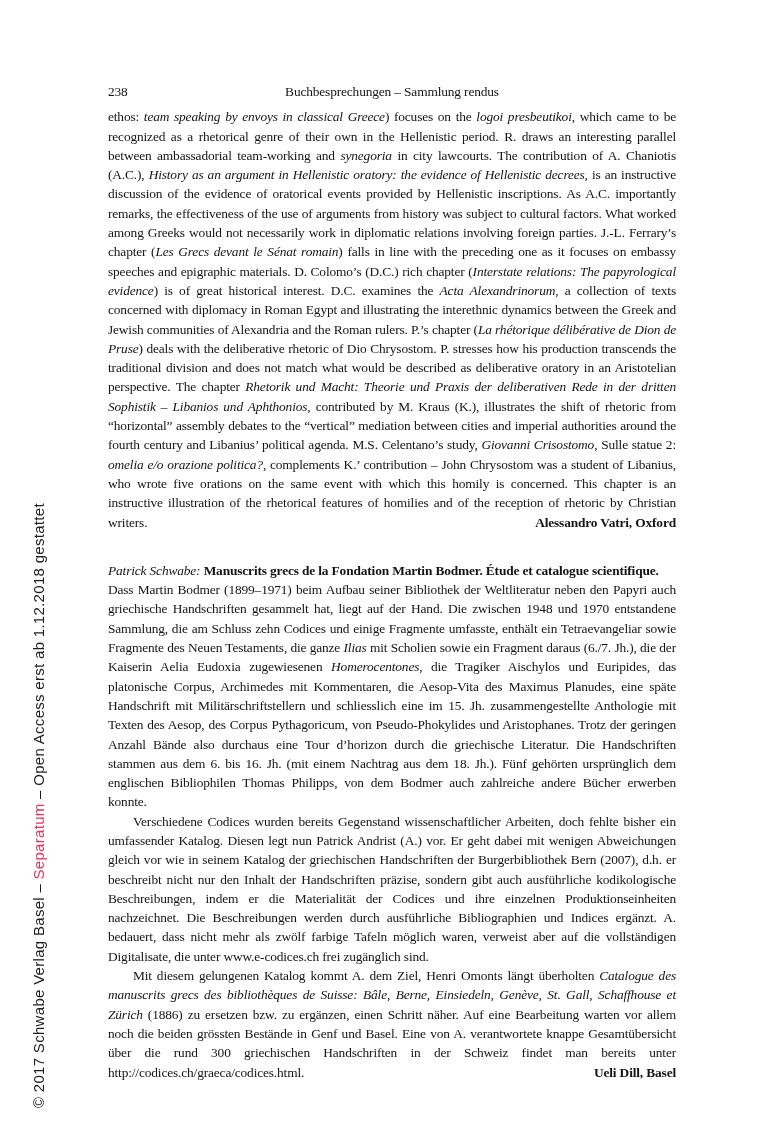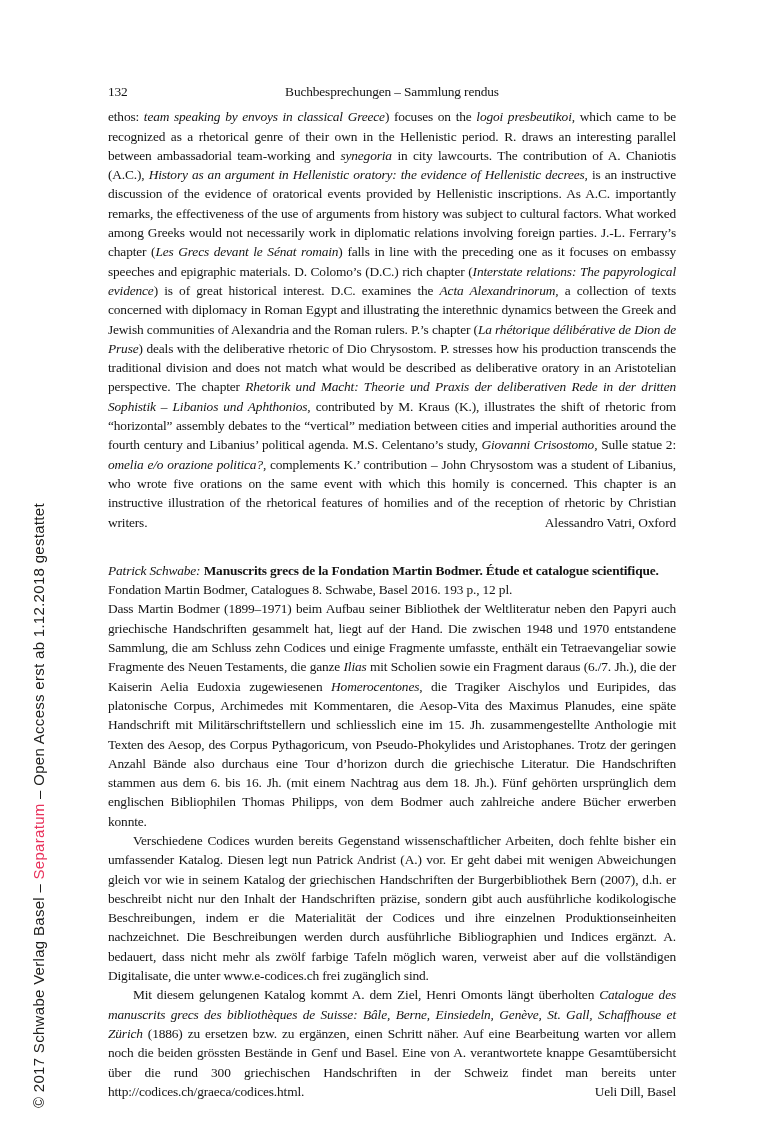--- a/index.html
+++ b/index.html
@@ -18,41 +18,40 @@
     position:absolute;left:108px;top:82px;width:568px;
     font-size:13.4px;line-height:19.3px;letter-spacing:-0.15px;
     text-align:justify;
   }
   .running-head{position:relative;text-align:center;margin-bottom:6px;}
   .pagenum{position:absolute;left:0;top:0;}
   p.para{margin:0;padding:0;}
   .review2{margin-top:29px;}
   .imprint{padding-left:25px;text-align:left;}
   .indent{text-indent:25px;}
-  .sig{float:right;}
+  .sig{float:right;font-weight:bold;}
 </style>
 </head>
 <body>
 
 <div class="sidebar">
   <span><span style="color: rgb(29, 29, 27);">© 2017 Schwabe Verlag Basel – </span><span style="color: rgb(232, 49, 91);">Separatum</span><span style="color: rgb(29, 29, 27);"> – Open Access erst ab 1.12.2018 gestattet</span></span>
 </div>
 
 <div class="content">
 
   <div class="running-head">
-    <span class="pagenum">132</span>
+    <span class="pagenum">238</span>
     <span>Buchbesprechungen – Sammlung rendus</span>
   </div>
 
   <div class="review">
     <p class="para"><span><span>ethos: </span><span style="font-style: italic;">team speaking by envoys in classical Greece</span><span>) focuses on the </span><span style="font-style: italic;">logoi presbeutikoi</span><span>, which came to be recognized as a rhetorical genre of their own in the Hellenistic period. R. draws an interesting parallel between ambassadorial team-working and </span><span style="font-style: italic;">synegoria</span><span> in city lawcourts. The contribution of A. Chaniotis (A.C.), </span><span style="font-style: italic;">History as an argument in Hellenistic oratory: the evidence of Hellenistic decrees</span><span>, is an instructive discussion of the evidence of oratorical events provided by Hellenistic inscriptions. As A.C. importantly remarks, the effectiveness of the use of arguments from history was subject to cultural factors. What worked among Greeks would not necessarily work in diplomatic relations involving foreign parties. J.-L. Ferrary’s chapter (</span><span style="font-style: italic;">Les Grecs devant le Sénat romain</span><span>) falls in line with the preceding one as it focuses on embassy speeches and epigraphic materials. D. Colomo’s (D.C.) rich chapter (</span><span style="font-style: italic;">Interstate relations: The papyrological evidence</span><span>) is of great historical interest. D.C. examines the </span><span style="font-style: italic;">Acta Alexandrinorum</span><span>, a collection of texts concerned with diplomacy in Roman Egypt and illustrating the interethnic dynamics between the Greek and Jewish communities of Alexandria and the Roman rulers. P.’s chapter (</span><span style="font-style: italic;">La rhétorique délibérative de Dion de Pruse</span><span>) deals with the deliberative rhetoric of Dio Chrysostom. P. stresses how his production transcends the traditional division and does not match what would be described as deliberative oratory in an Aristotelian perspective. The chapter </span><span style="font-style: italic;">Rhetorik und Macht: Theorie und Praxis der deliberativen Rede in der dritten Sophistik – Libanios und Aphthonios</span><span>, contributed by M. Kraus (K.), illustrates the shift of rhetoric from “horizontal” assembly debates to the “vertical” mediation between cities and imperial authorities around the fourth century and Libanius’ political agenda. M.S. Celentano’s study, </span><span style="font-style: italic;">Giovanni Crisostomo</span><span>, Sulle statue 2: </span><span style="font-style: italic;">omelia e/o orazione politica?</span><span>, complements K.’ contribution – John Chrysostom was a student of Libanius, who wrote five orations on the same event with which this homily is concerned. This chapter is an instructive illustration of the rhetorical features of homilies and of the reception of rhetoric by Christian writers.</span></span><span class="sig">Alessandro Vatri, Oxford</span></p>
   </div>
 
   <div class="review review2">
     <p class="para"><span><span style="font-style: italic;">Patrick Schwabe: </span><span style="font-weight: bold; margin-top: 7px;">Manuscrits grecs de la Fondation Martin Bodmer. Étude et catalogue scientifique.</span></span></p>
-    <p class="para imprint">Fondation Martin Bodmer, Catalogues 8. Schwabe, Basel 2016. 193 p., 12 pl.</p>
     <p class="para"><span><span>Dass Martin Bodmer (1899–1971) beim Aufbau seiner Bibliothek der Weltliteratur neben den Papyri auch griechische Handschriften gesammelt hat, liegt auf der Hand. Die zwischen 1948 und 1970 entstandene Sammlung, die am Schluss zehn Codices und einige Fragmente umfasste, enthält ein Tetraevangeliar sowie Fragmente des Neuen Testaments, die ganze </span><span style="font-style: italic;">Ilias</span><span> mit Scholien sowie ein Fragment daraus (6./7. Jh.), die der Kaiserin Aelia Eudoxia zugewiesenen </span><span style="font-style: italic;">Homerocentones</span><span>, die Tragiker Aischylos und Euripides, das platonische Corpus, Archimedes mit Kommentaren, die Aesop-Vita des Maximus Planudes, eine späte Handschrift mit Militärschriftstellern und schliesslich eine im 15. Jh. zusammengestellte Anthologie mit Texten des Aesop, des Corpus Pythagoricum, von Pseudo-Phokylides und Aristophanes. Trotz der geringen Anzahl Bände also durchaus eine Tour d’horizon durch die griechische Literatur. Die Handschriften stammen aus dem 6. bis 16. Jh. (mit einem Nachtrag aus dem 18. Jh.). Fünf gehörten ursprünglich dem englischen Bibliophilen Thomas Philipps, von dem Bodmer auch zahlreiche andere Bücher erwerben konnte.</span></span></p>
     <p class="para indent"><span><span>Verschiedene Codices wurden bereits Gegenstand wissenschaftlicher Arbeiten, doch fehlte bisher ein umfassender Katalog. Diesen legt nun Patrick Andrist (A.) vor. Er geht dabei mit wenigen Abweichungen gleich vor wie in seinem Katalog der griechischen Handschriften der Burgerbibliothek Bern (2007), d.h. er beschreibt nicht nur den Inhalt der Handschriften präzise, sondern gibt auch ausführliche kodikologische Beschreibungen, indem er die Materialität der Codices und ihre einzelnen Produktionseinheiten nachzeichnet. Die Beschreibungen werden durch ausführliche Bibliographien und Indices ergänzt. A. bedauert, dass nicht mehr als zwölf farbige Tafeln möglich waren, verweist aber auf die vollständigen Digitalisate, die unter www.e-codices.ch frei zugänglich sind.</span></span></p>
     <p class="para indent"><span><span>Mit diesem gelungenen Katalog kommt A. dem Ziel, Henri Omonts längt überholten </span><span style="font-style: italic;">Catalogue des manuscrits grecs des bibliothèques de Suisse: Bâle, Berne, Einsiedeln, Genève, St. Gall, Schaffhouse et Zürich</span><span> (1886) zu ersetzen bzw. zu ergänzen, einen Schritt näher. Auf eine Bearbeitung warten vor allem noch die beiden grössten Bestände in Genf und Basel. Eine von A. verantwortete knappe Gesamtübersicht über die rund 300 griechischen Handschriften in der Schweiz findet man bereits unter http://codices.ch/graeca/codices.html.</span></span><span class="sig">Ueli Dill, Basel</span></p>
   </div>
 
 </div>
 
 </body></html>

